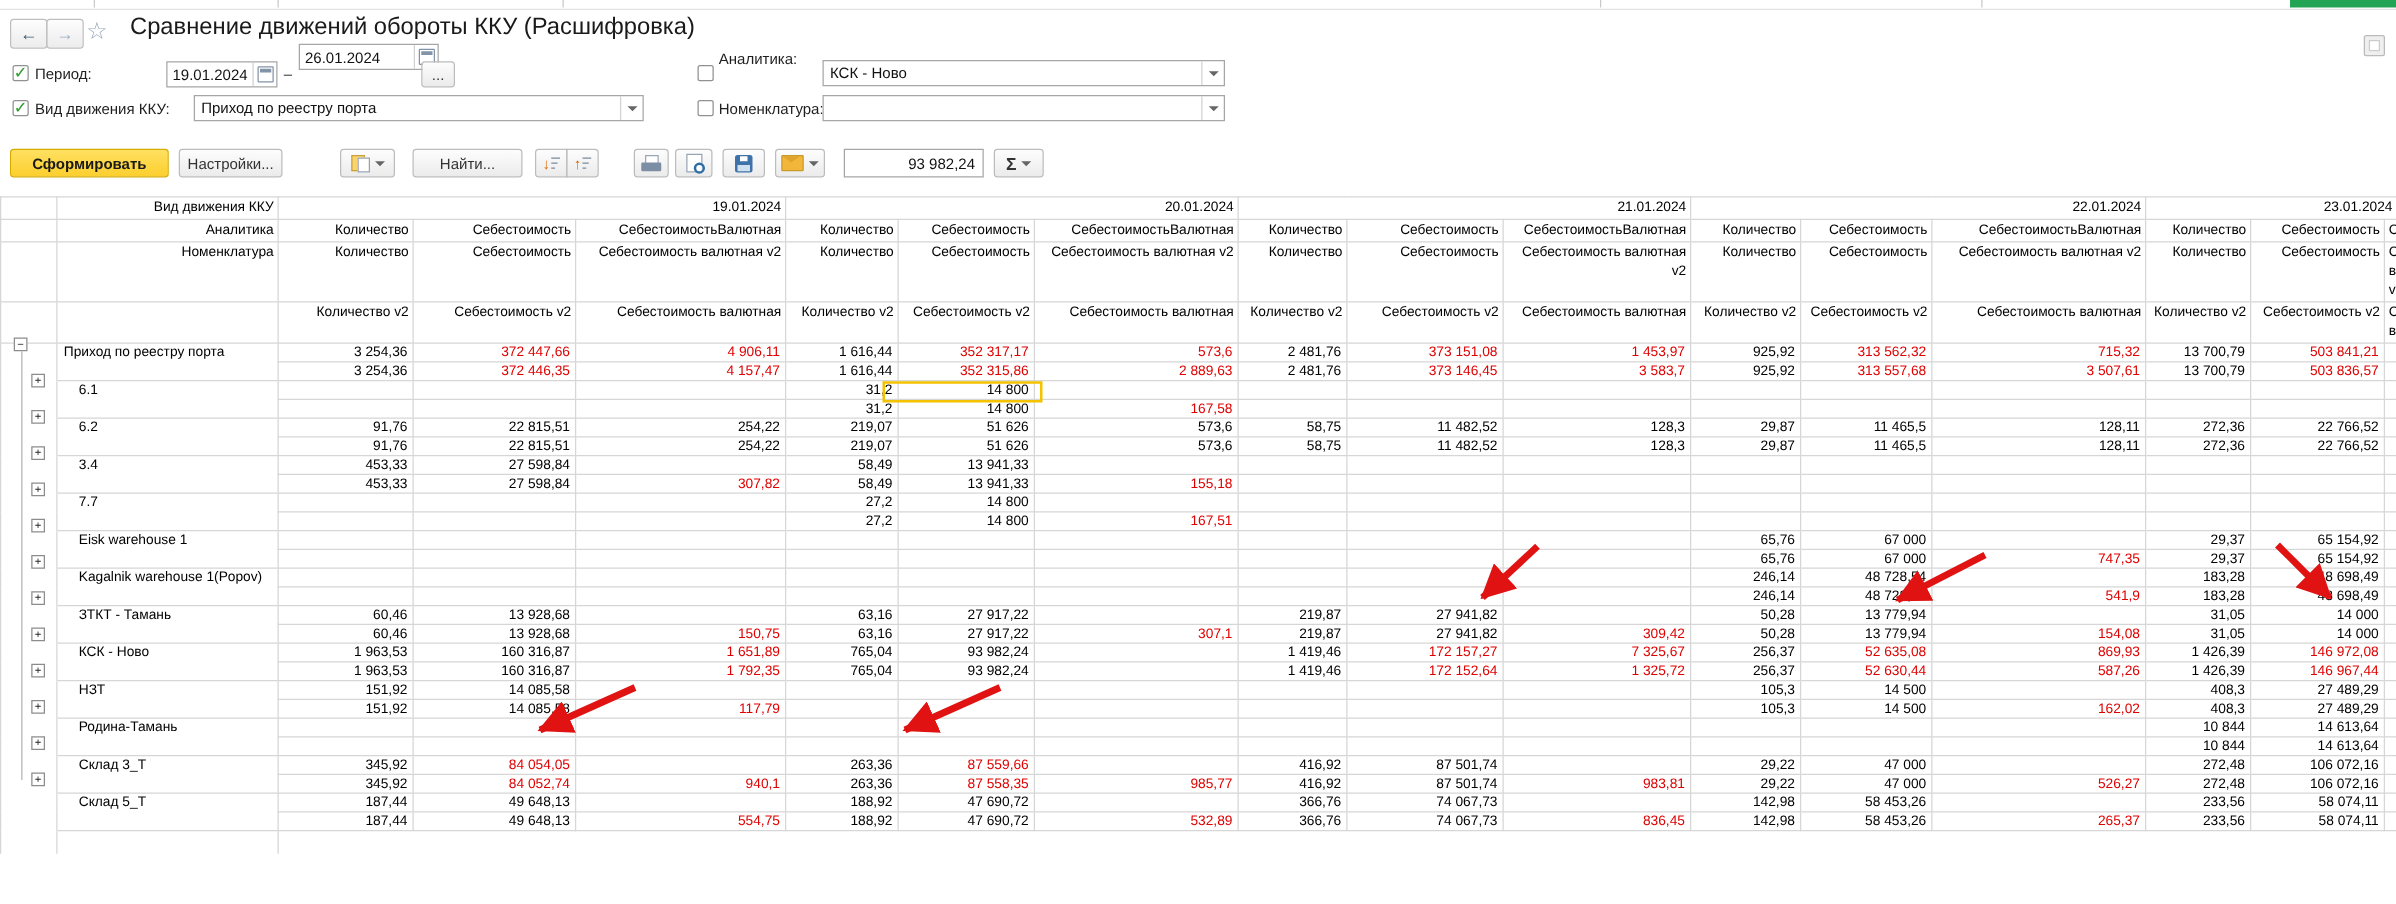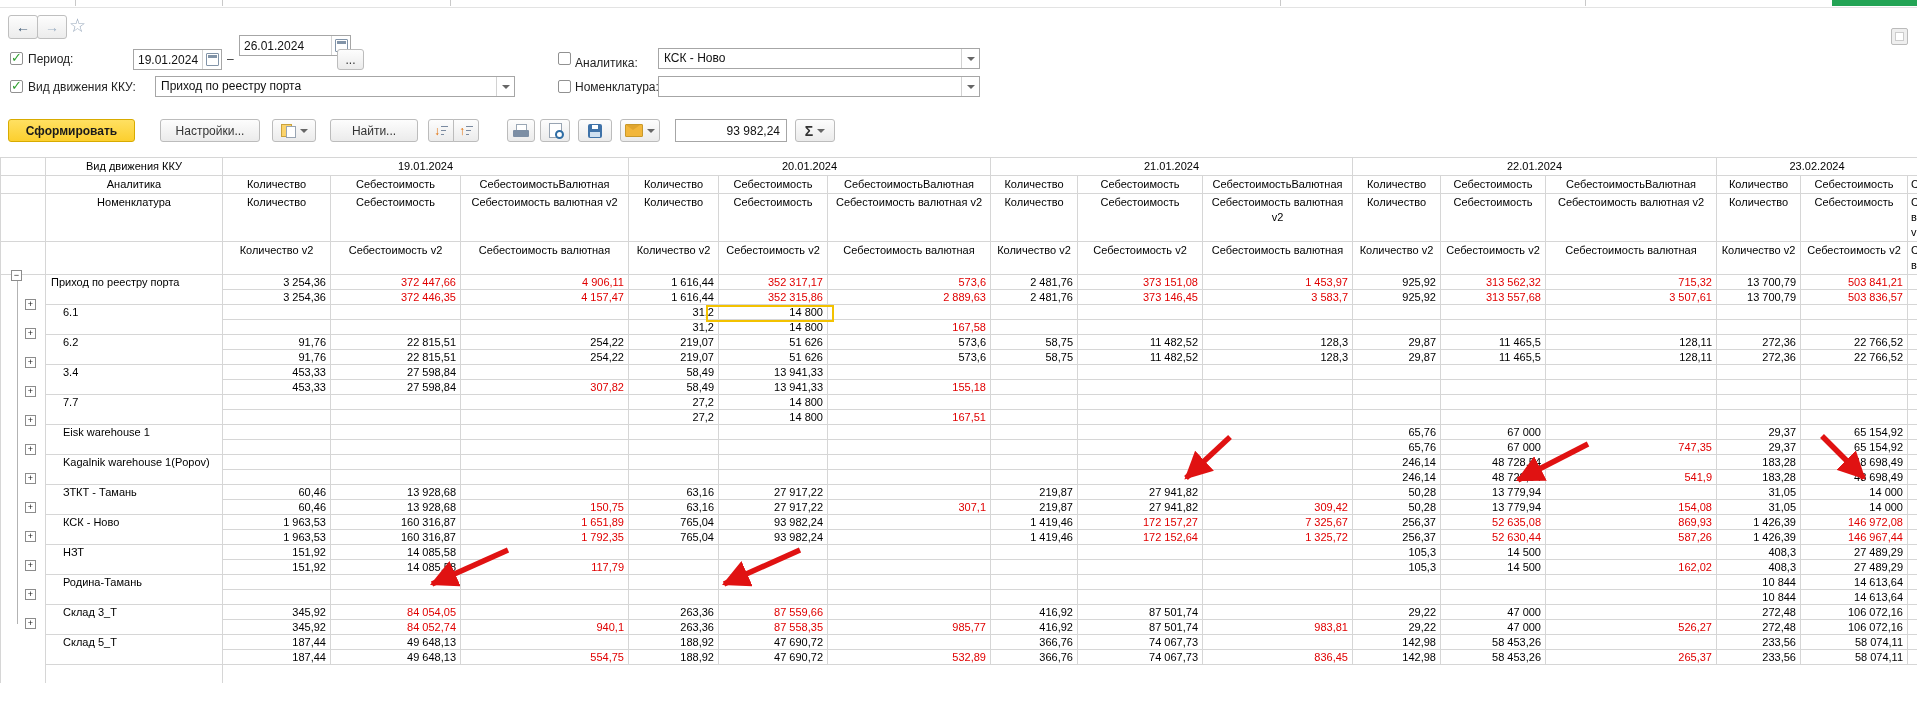--- a/index.html
+++ b/index.html
@@ -55,21 +55,21 @@
   .mail{width:16px;height:11px;background:#f2b63a;border:1px solid #c9992a;position:relative;border-radius:1px;}
   .mail:before{content:"";position:absolute;left:0;top:0;border-left:7px solid transparent;border-right:7px solid transparent;border-top:5px solid #e0a52e;}
   .copyic{position:relative;width:15px;height:14px;}
   .copyic:before{content:"";position:absolute;left:0;top:0;width:9px;height:11px;background:#fbd36b;border:1px solid #caa23c;}
   .copyic:after{content:"";position:absolute;right:0;bottom:0;width:8px;height:10px;background:#fff;border:1px solid #98a4b2;}
   .sigma{font-size:14px;font-weight:600;color:#333;}
   
   #grid{position:absolute;left:0;top:157px;width:1917px;border-collapse:collapse;table-layout:fixed;font-size:11px;color:#000;}
   #grid td{overflow:hidden;box-sizing:border-box;}
   #grid .hc{border-right:1px solid #d6d6d6;border-bottom:1px solid #d6d6d6;border-top:1px solid #d6d6d6;
-            vertical-align:top;text-align:center;padding:1px 3px;line-height:15px;white-space:normal;}
+            vertical-align:top;text-align:right;padding:1px 3px;line-height:15px;white-space:normal;}
   #grid .tcol{border-left:1px solid #d6d6d6;border-right:1px solid #d6d6d6;}
   #grid .nc{border-right:1px solid #d6d6d6;border-bottom:1px solid #d6d6d6;text-align:right;
             padding:0 4px 0 0;white-space:nowrap;line-height:14px;}
   #grid .lc{border-right:1px solid #d6d6d6;border-bottom:1px solid #d6d6d6;vertical-align:top;
             padding:1px 2px 0 5px;line-height:13px;white-space:nowrap;}
   #grid .lc.ind{padding-left:17px;}
   #grid .red{color:var(--red,#e00000);}
   #grid .tailc{border-bottom:none;}
   #grid .void{border:none;}
   
@@ -94,20 +94,21 @@
     <div class="greenbar"></div>
   </div>
 
   <div class="navbtn back">
       <span>←</span>
     </div>
   <div class="navbtn fwd">
       <span>→</span>
     </div>
   <div class="star">☆</div>
+  <div class="title">Сравнение движений обороты ККУ (Расшифровка)</div>
   <div class="winicon"></div>
 
   <div class="cb on" style="left:10px;top:52px"></div>
   <div class="flabel" style="left:28px;top:52px">Период:</div>
   <div class="inputbox" style="left:133px;top:49px;width:89px">
     <input value="19.01.2024" style="">
     <div class="calbtn">
         <div class="cal"></div>
       </div>
   </div>
@@ -116,21 +117,21 @@
     <input value="26.01.2024" style="">
     <div class="calbtn">
         <div class="cal"></div>
       </div>
   </div>
   <div class="btn" style="left:337px;top:49px;width:27px;height:21px">
       <span>...</span>
     </div>
 
   <div class="cb" style="left:558px;top:52px"></div>
-  <div class="flabel" style="left:575px;top:56px">Аналитика:</div>
+  <div class="flabel" style="left:575px;top:40px">Аналитика:</div>
   <div class="combo" style="left:658px;top:48px;width:322px">
     <div class="txt">КСК - Ново</div>
     <div class="dd">
         <div class="tri"></div>
       </div>
   </div>
 
   <div class="cb on" style="left:10px;top:80px"></div>
   <div class="flabel" style="left:28px;top:80px">Вид движения ККУ:</div>
   <div class="combo" style="left:155px;top:76px;width:360px">
@@ -145,21 +146,21 @@
   <div class="combo" style="left:658px;top:76px;width:322px">
     <div class="txt"></div>
     <div class="dd">
         <div class="tri"></div>
       </div>
   </div>
 
   <div class="btn gen" style="left:8px;width:127px">
       <span>Сформировать</span>
     </div>
-  <div class="btn" style="left:160px;width:100px">
+  <div class="btn" style="left:143px;width:83px">
       <span>Настройки...</span>
     </div>
   <div class="btn" style="left:272px;width:44px">
       <span class="copyic"></span>
       <span class="tri"></span>
     </div>
   <div class="btn" style="left:330px;width:88px">
       <span>Найти...</span>
     </div>
   <div class="btn" style="left:428px;width:26px;border-top-right-radius:0;border-bottom-right-radius:0">
@@ -216,21 +217,21 @@
         <col style="width:10px">
       </colgroup>
       <tbody>
         <tr style="height:15px">
           <td class="hc tcol"></td>
           <td class="hc">Вид движения ККУ</td>
           <td class="hc" colspan="3">19.01.2024</td>
           <td class="hc" colspan="3">20.01.2024</td>
           <td class="hc" colspan="3">21.01.2024</td>
           <td class="hc" colspan="3">22.01.2024</td>
-          <td class="hc" colspan="3">23.02.2024</td>
+          <td class="hc" colspan="3">23.01.2024</td>
         </tr>
         <tr style="height:16px">
           <td class="hc tcol"></td>
           <td class="hc">Аналитика</td>
           <td class="hc">Количество</td>
           <td class="hc">Себестоимость</td>
           <td class="hc">СебестоимостьВалютная</td>
           <td class="hc">Количество</td>
           <td class="hc">Себестоимость</td>
           <td class="hc">СебестоимостьВалютная</td>

